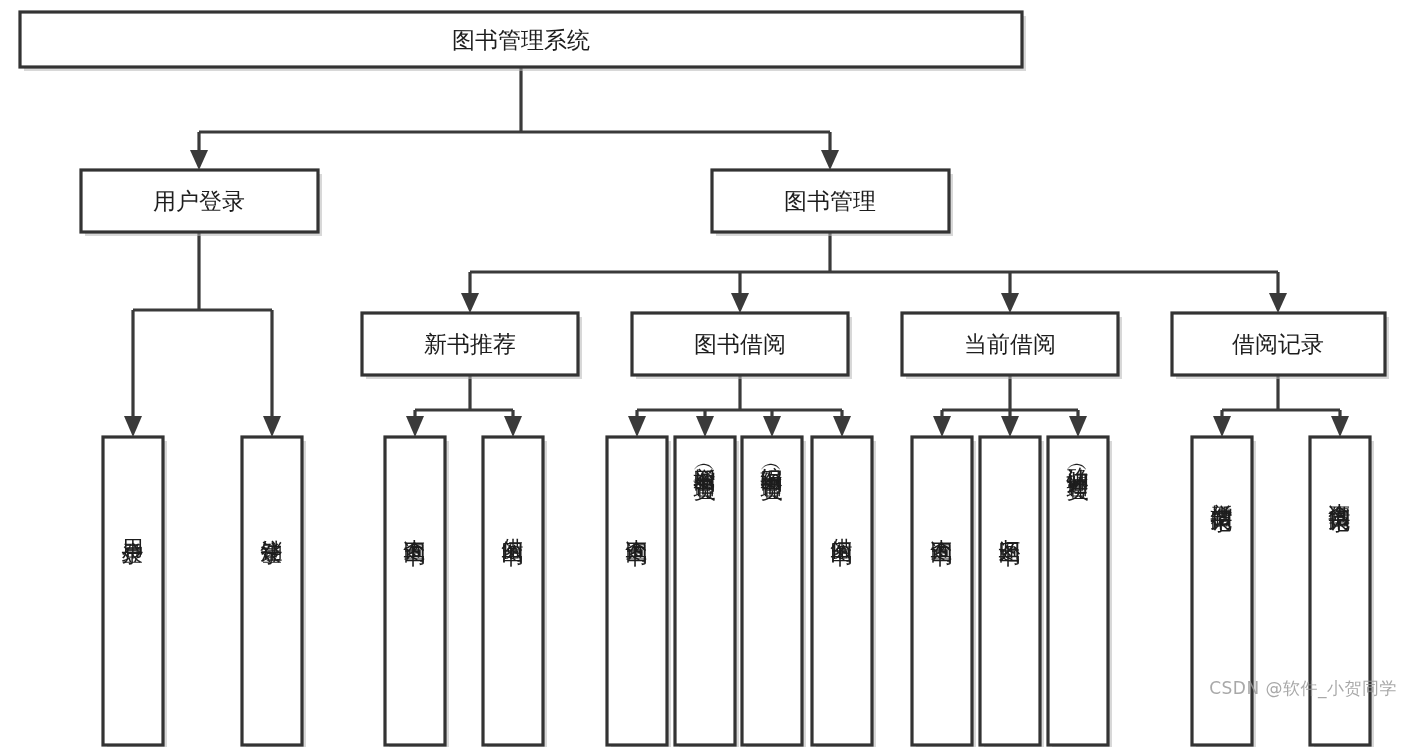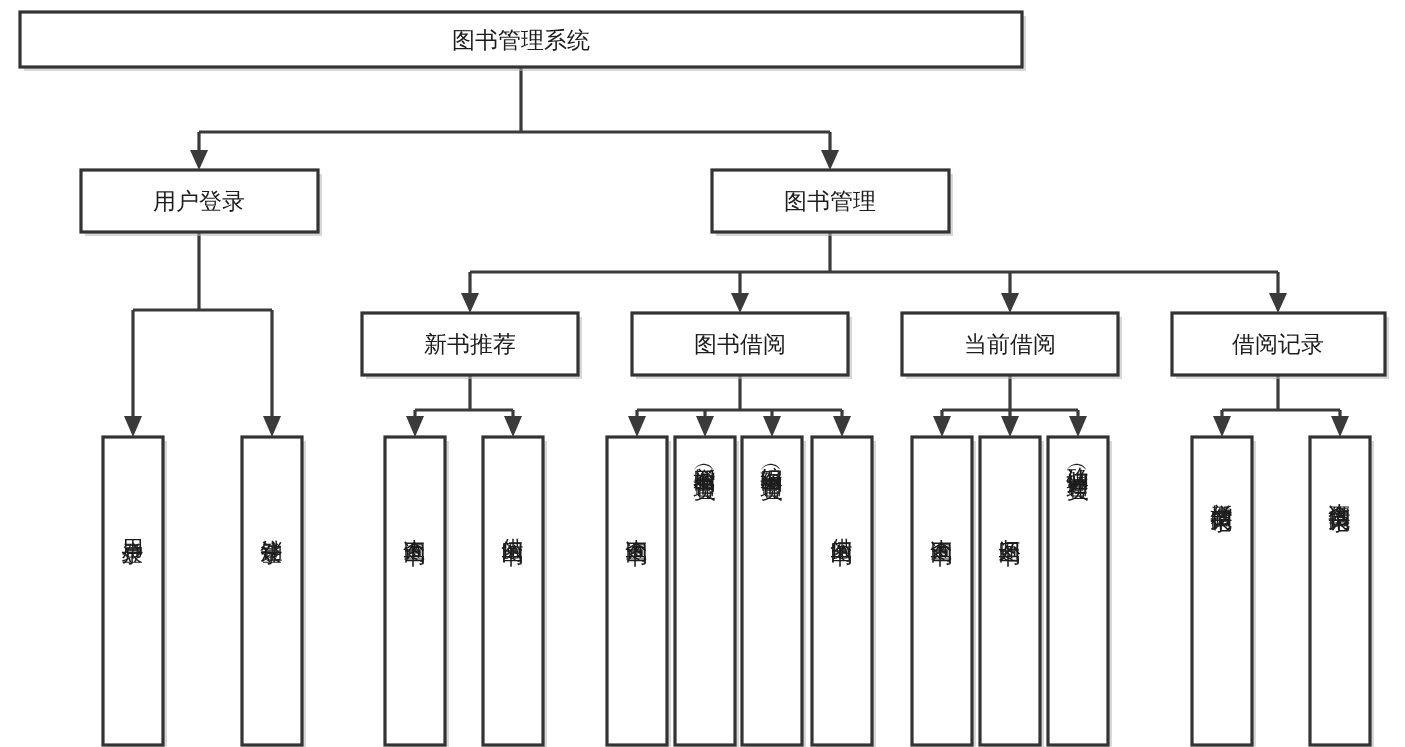--- a/index.html
+++ b/index.html
@@ -297,13 +297,14 @@
   <div class="vlabel-wrap" style="left:1048px; top:437px; width:60px; height:308px;">
     <span class="vlabel" style="margin-top:12px;">确认归还（管理员）</span>
   </div>
   <div class="vlabel-wrap" style="left:1192px; top:437px; width:60px; height:308px;">
     <span class="vlabel" style="margin-top:48px;">新增借阅记录</span>
   </div>
   <div class="vlabel-wrap" style="left:1310px; top:437px; width:60px; height:308px;">
     <span class="vlabel" style="margin-top:48px;">查询借阅记录</span>
   </div>
 
+  <div class="watermark">CSDN @软件_小贺同学</div>
 </div>
 
 </body></html>

